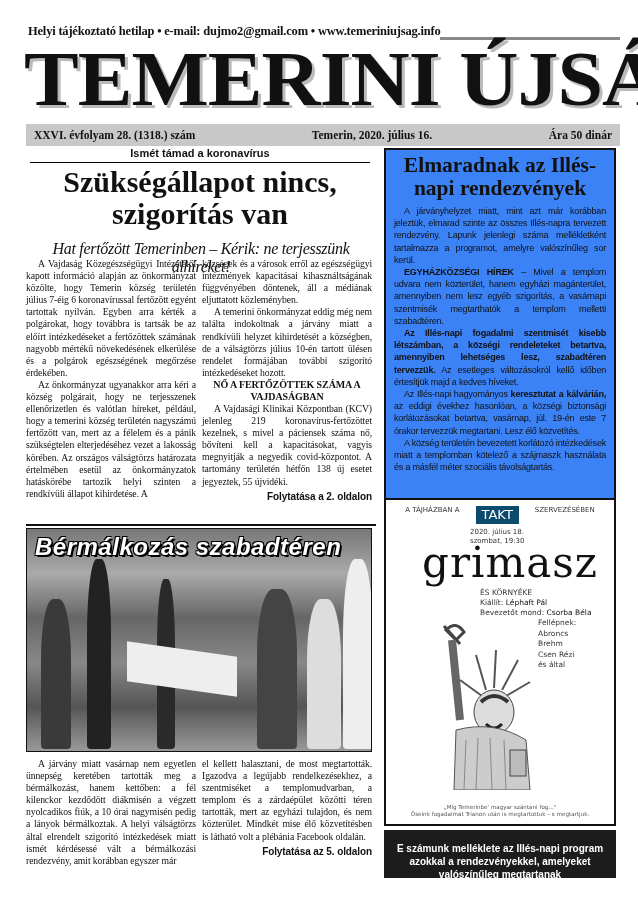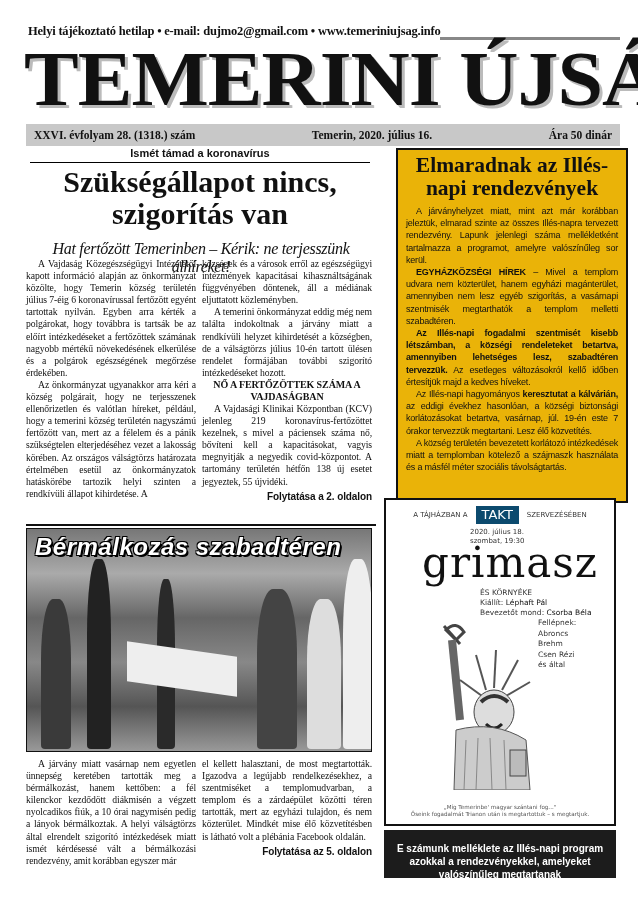--- a/index.html
+++ b/index.html
@@ -10,30 +10,30 @@
   .masthead { left: 24px; top: 38px; width: 596px; font-size: 82px; font-weight: bold; letter-spacing: -1px; line-height: 82px; transform: scaleY(0.95); text-shadow: 3px 3px 0 #bbb; white-space: nowrap; }
   .infobar { left: 26px; top: 124px; width: 594px; height: 22px; background: #c8c8c8; font-size: 11.5px; font-weight: bold; display: flex; justify-content: space-between; align-items: center; padding: 0 8px; }
   .kicker { left: 30px; top: 147px; width: 340px; text-align: center; font-family: "Liberation Sans", sans-serif; font-weight: bold; font-size: 11px; border-bottom: 1px solid #000; padding-bottom: 3px; }
   .headline { left: 30px; top: 166px; width: 340px; text-align: center; font-size: 30px; font-weight: bold; line-height: 32px; }
   .subhead { left: 26px; top: 240px; width: 350px; text-align: center; font-style: italic; font-size: 16px; letter-spacing: -0.3px; }
   .col { font-size: 9.7px; line-height: 12.1px; text-align: justify; letter-spacing: -0.1px; }
   .col p { text-indent: 12px; }
   .col h4 { text-align: center; font-size: 10px; font-weight: bold; line-height: 12px; }
   .cont { font-family: "Liberation Sans", sans-serif; font-weight: bold; font-size: 10px; text-align: right; margin-top: 3px; }
   .divider { left: 26px; height: 2px; background: #111; }
-  .sidebox { left: 384px; top: 148px; width: 232px; height: 355px; border: 2px solid #111; background: #eab308; padding: 4px 8px; font-family: "Liberation Sans", sans-serif; margin-left: 12px; }
+  .sidebox { left: 384px; top: 148px; width: 232px; height: 355px; border: 2px solid #111; background: #3b82f6; padding: 4px 8px; font-family: "Liberation Sans", sans-serif; }
   .sidebox h2 { font-family: "Liberation Serif", serif; font-size: 21.5px; line-height: 23px; text-align: center; font-weight: bold; margin-bottom: 5px; }
   .sidebox .body { font-size: 9px; line-height: 12.2px; text-align: justify; letter-spacing: -0.2px; }
   .sidebox .body p { text-indent: 10px; }
   .photo { left: 26px; top: 528px; width: 346px; height: 224px; border: 1px solid #111; background: linear-gradient(180deg, #777 0%, #aaa 20%, #666 40%, #888 60%, #555 80%, #999 100%); overflow: hidden; }
   .photo .caption-title { position: absolute; left: 8px; top: 4px; font-family: "Liberation Sans", sans-serif; font-style: italic; font-weight: bold; font-size: 24px; color: #fff; text-shadow: 2px 2px 0 #000, -1px -1px 0 #000, 1px -1px 0 #000, -1px 1px 0 #000; letter-spacing: 0.5px; }
   .fig { position: absolute; background: #333; border-radius: 40% 40% 4px 4px; }
   .lectern { position: absolute; left: 100px; top: 120px; width: 110px; height: 40px; background: #eee; transform: skewY(8deg); }
   .ad { left: 384px; top: 498px; width: 232px; height: 328px; border: 2px solid #111; background: #fff; font-family: "DejaVu Sans", sans-serif; }
-  .ad-top { position: absolute; top: 6px; left: 0; width: 100%; display: flex; justify-content: center; align-items: center; gap: 8px; font-size: 7px; color: #333; }
+  .ad-top { position: absolute; top: 6px; left: 0; width: 100%; display: flex; justify-content: center; gap: 16px; font-size: 7px; color: #333; }
   .takt { background: #0c4a6e; color: #fff; font-size: 13px; padding: 0 6px; line-height: 18px; }
   .ad-date { position: absolute; left: 84px; top: 28px; font-size: 7px; line-height: 9px; color: #333; }
   .grimasz { position: absolute; left: 36px; top: 38px; font-family: "DejaVu Serif", serif; font-size: 42px; letter-spacing: 1px; }
   .ad-info { position: absolute; left: 94px; top: 88px; font-size: 7.5px; line-height: 10px; color: #333; }
   .ad-info b { color: #111; font-weight: normal; }
   .ad-perf { position: absolute; left: 152px; top: 118px; font-size: 7.5px; line-height: 10.5px; color: #333; }
   .statue { position: absolute; left: 40px; top: 120px; width: 110px; height: 170px; }
   .ad-foot { position: absolute; bottom: 6px; width: 100%; text-align: center; font-size: 5.6px; line-height: 7px; color: #555; }
   .banner { left: 384px; top: 830px; width: 232px; height: 48px; background: #1c1c1c; color: #fff; font-family: "Liberation Sans", sans-serif; font-weight: bold; font-size: 10px; line-height: 13px; text-align: center; padding-top: 12px; }
 </style>

